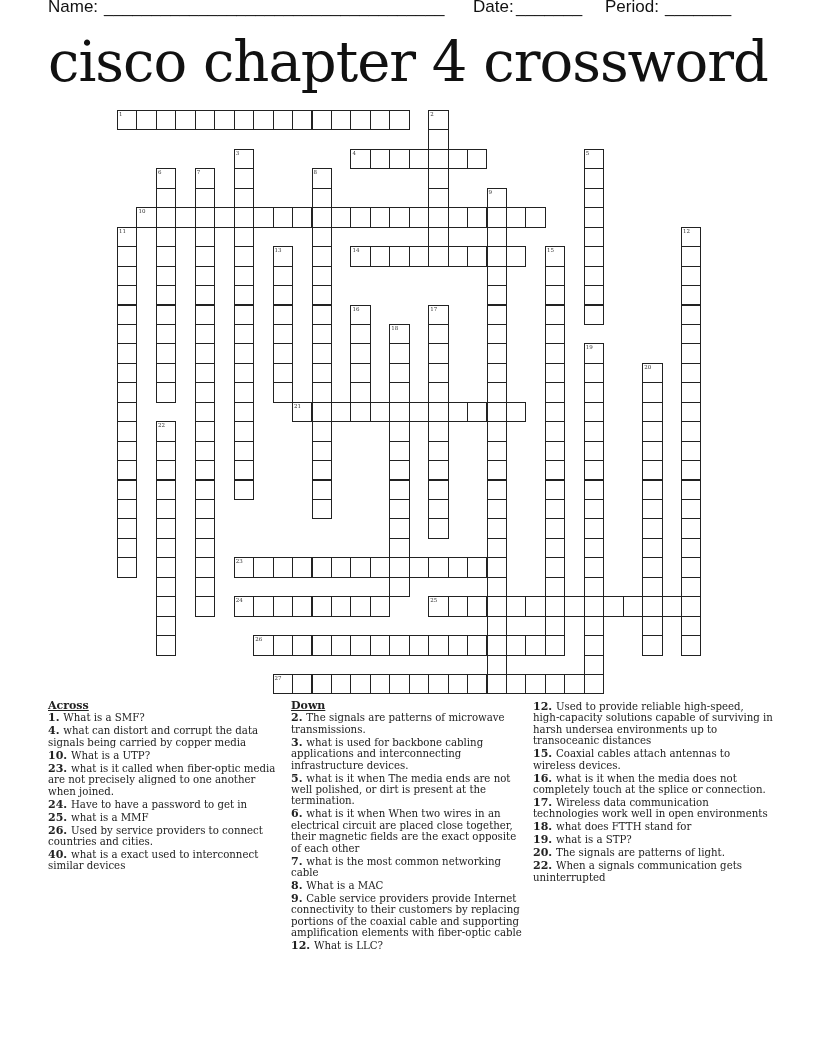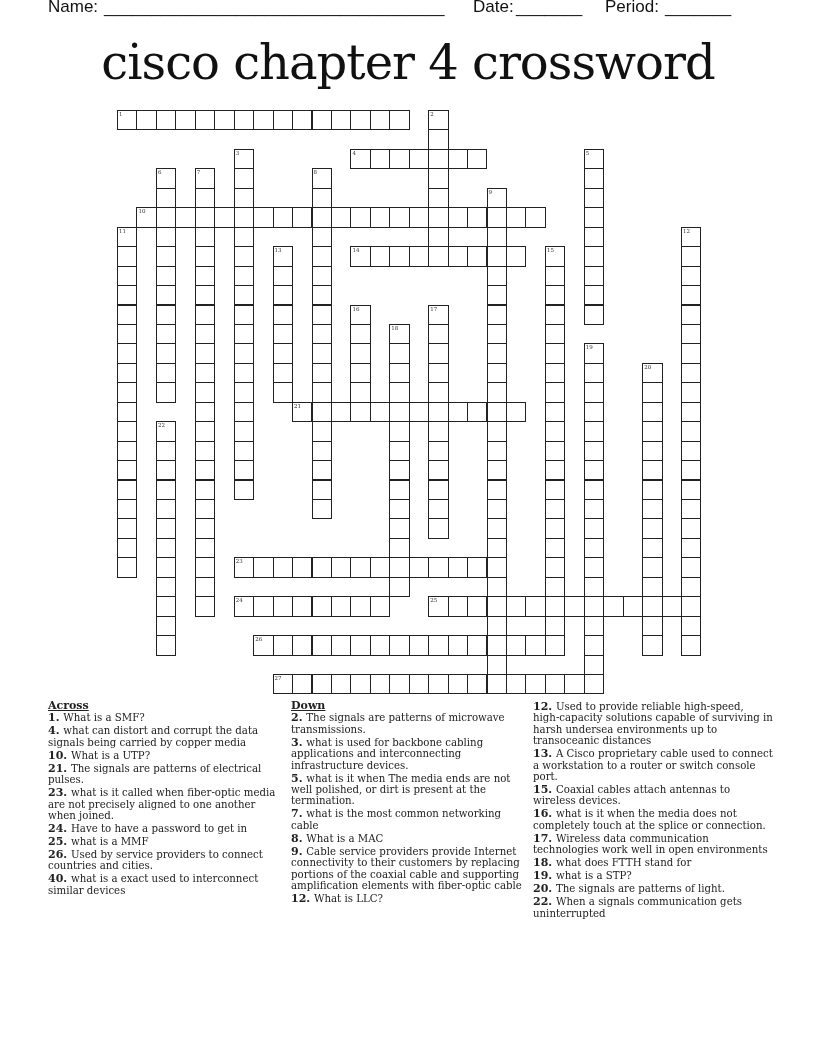--- a/index.html
+++ b/index.html
@@ -4,21 +4,21 @@
 <style>
   html, body { margin: 0; padding: 0; background: #ffffff; }
   body { width: 816px; height: 1056px; position: relative; overflow: hidden; color: #111; }
   .header-line {
     position: absolute; top: -3px; left: 48px; width: 720px; height: 22px;
     font-family: "Liberation Sans", sans-serif; font-size: 17px; color: #111; white-space: pre;
   }
   .header-line span { position: absolute; top: 0; }
   .title {
     position: absolute; top: 32px; left: 0; width: 816px; text-align: center;
-    font-family: "DejaVu Serif", serif; font-size: 48px; letter-spacing: -1px; color: #111;
+    font-family: "DejaVu Serif", serif; font-size: 56px; letter-spacing: -1px; color: #111;
     line-height: 60px;
   }
   #grid { position: absolute; left: 0; top: 0; width: 816px; height: 700px; }
   .cell {
     position: absolute; box-sizing: border-box; width: 20.4px; height: 20.4px;
     border: 1px solid #222; background: #fff;
   }
   .cell .num {
     position: absolute; top: 0px; left: 1px; font-family: "DejaVu Serif", serif;
     font-size: 5.5px; line-height: 7px; color: #333;
@@ -469,46 +469,45 @@
     <div class="cell" style="left: 544.9px; top: 674.05px;"></div>
     <div class="cell" style="left: 564.35px; top: 674.05px;"></div>
   </div>
 
 <div class="clues" style="left:48px; width:232px;">
   <h3>Across</h3>
   <div id="across-list">
       <div class="clue"><b>1. </b><span>What is a SMF?</span></div>
       <div class="clue"><b>4. </b><span>what can distort and corrupt the data signals being carried by copper media</span></div>
       <div class="clue"><b>10. </b><span>What is a UTP?</span></div>
-      <div class="clue"><b>21. </b><span>The signals are patterns of electrical pulses.</span></div>
       <div class="clue"><b>23. </b><span>what is it called when fiber-optic media are not precisely aligned to one another when joined.</span></div>
       <div class="clue"><b>24. </b><span>Have to have a password to get in</span></div>
       <div class="clue"><b>25. </b><span>what is a MMF</span></div>
       <div class="clue"><b>26. </b><span>Used by service providers to connect countries and cities.</span></div>
       <div class="clue"><b>40. </b><span>what is a exact used to interconnect similar devices</span></div>
     </div>
 </div>
 
 <div class="clues" style="left:291px; width:234px;">
   <h3>Down</h3>
   <div id="down1-list">
       <div class="clue"><b>2. </b><span>The signals are patterns of microwave transmissions.</span></div>
       <div class="clue"><b>3. </b><span>what is used for backbone cabling applications and interconnecting infrastructure devices.</span></div>
       <div class="clue"><b>5. </b><span>what is it when The media ends are not well polished, or dirt is present at the termination.</span></div>
+      <div class="clue"><b>6. </b><span>what is it when When two wires in an electrical circuit are placed close together, their magnetic fields are the exact opposite of each other</span></div>
       <div class="clue"><b>7. </b><span>what is the most common networking cable</span></div>
       <div class="clue"><b>8. </b><span>What is a MAC</span></div>
       <div class="clue"><b>9. </b><span>Cable service providers provide Internet connectivity to their customers by replacing portions of the coaxial cable and supporting amplification elements with fiber-optic cable</span></div>
       <div class="clue"><b>12. </b><span>What is LLC?</span></div>
     </div>
 </div>
 
 <div class="clues" style="left:533px; width:240px; top:701px;">
   <div id="down2-list">
       <div class="clue"><b>12. </b><span>Used to provide reliable high-speed, high-capacity solutions capable of surviving in harsh undersea environments up to transoceanic distances</span></div>
-      <div class="clue"><b>13. </b><span>A Cisco proprietary cable used to connect a workstation to a router or switch console port.</span></div>
       <div class="clue"><b>15. </b><span>Coaxial cables attach antennas to wireless devices.</span></div>
       <div class="clue"><b>16. </b><span>what is it when the media does not completely touch at the splice or connection.</span></div>
       <div class="clue"><b>17. </b><span>Wireless data communication technologies work well in open environments</span></div>
       <div class="clue"><b>18. </b><span>what does FTTH stand for</span></div>
       <div class="clue"><b>19. </b><span>what is a STP?</span></div>
       <div class="clue"><b>20. </b><span>The signals are patterns of light.</span></div>
       <div class="clue"><b>22. </b><span>When a signals communication gets uninterrupted</span></div>
     </div>
 </div>
 

